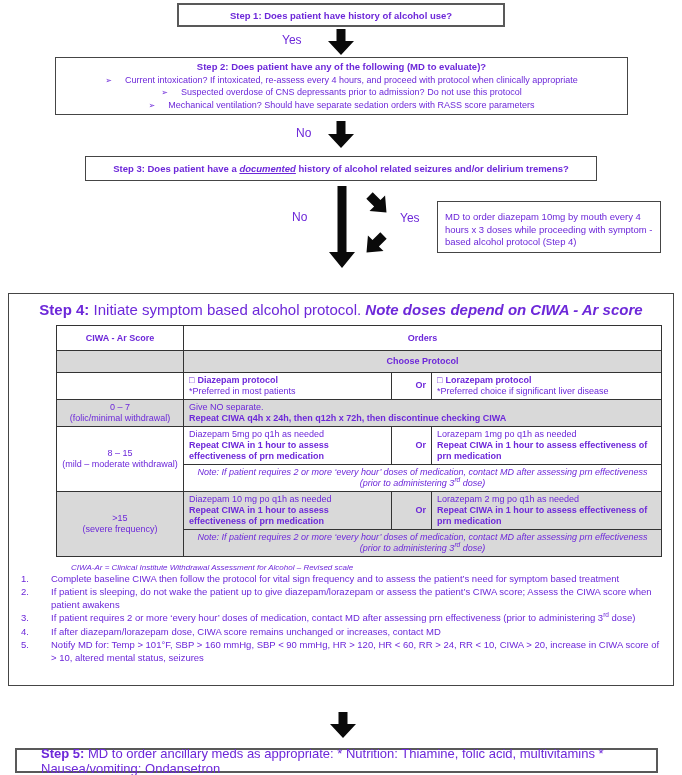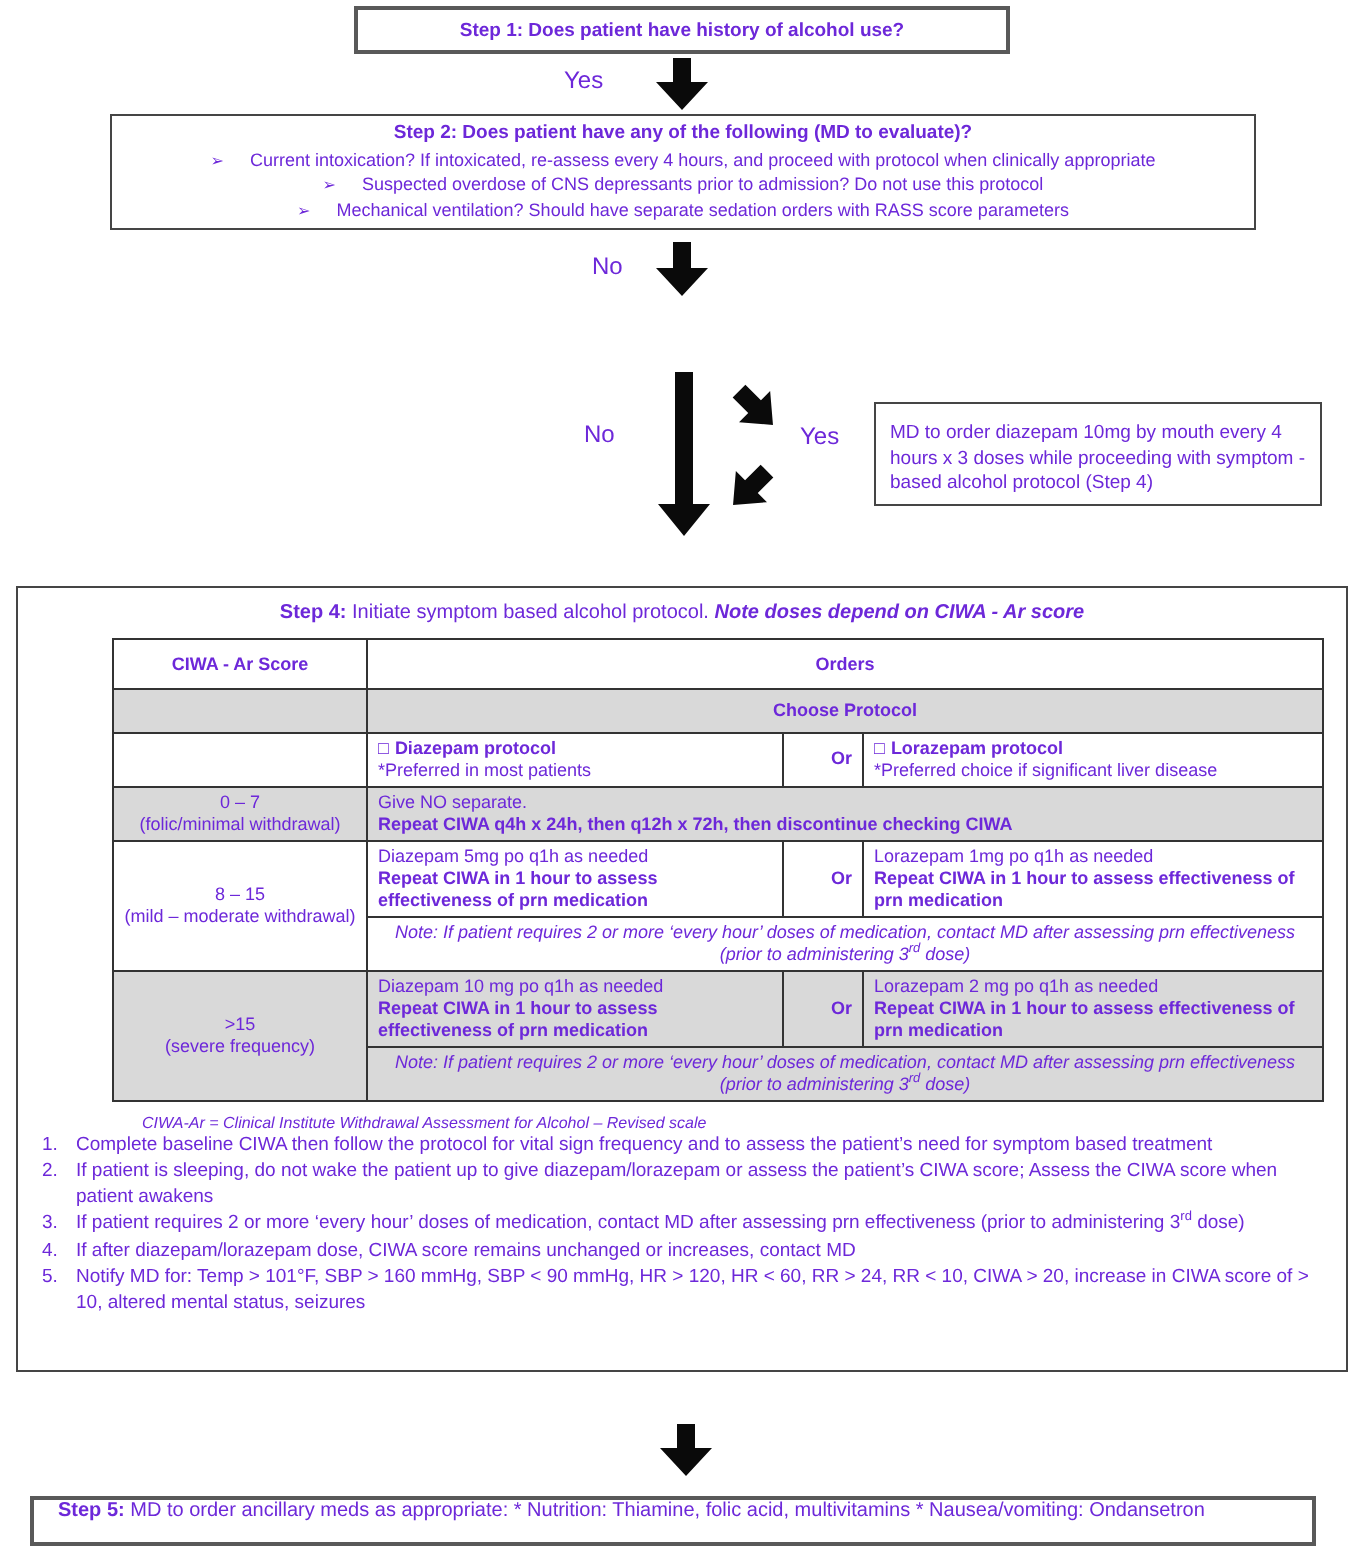--- a/index.html
+++ b/index.html
@@ -19,39 +19,39 @@
   
   .s2title{font-size:9.5px;font-weight:bold;text-align:center;margin-top:3px;}
   .s2line{display:flex;justify-content:center;align-items:baseline;font-size:9px;margin-top:2.5px;}
   .s2glyph{margin-right:13px;font-size:8px;}
 
   
   .emph{font-style:italic;text-decoration:underline;}
 
   
   #step4{border:1.5px solid #454545;background:#fff;}
-  .s4title{text-align:center;font-size:10px;margin-top:7px;}
+  .s4title{text-align:center;font-size:15px;margin-top:7px;}
   .s4note{font-weight:bold;font-style:italic;}
   table.ciwa{border-collapse:collapse;table-layout:fixed;width:605px;margin:7px 0 0 47px;}
   table.ciwa td{border:1px solid #333;padding:2px 5px;font-size:9px;line-height:1.22;vertical-align:middle;}
   .shade{background:#d9d9d9;}
   .tc{text-align:center;}
   .hdr{font-weight:bold;text-align:center;font-size:9.5px;}
   .orcell{text-align:right;font-weight:bold;}
   .notecell{text-align:center;font-style:italic;}
   sup.sp{font-size:6.5px;vertical-align:super;line-height:0;}
   .cb{font-size:9px;margin-right:3px;}
 
   .footnote{font-size:8px;font-style:italic;margin:6px 0 0 62px;}
   .ntitle{font-size:9.5px;font-weight:bold;margin:16px 0 2px 10px;}
   .nitem{display:flex;font-size:9.5px;line-height:1.32;padding:0 8px 0 12px;margin-top:1px;}
   .nnum{width:17px;flex:none;}
-  .ntext{flex:1;}
-
-  #step5{display:flex;align-items:flex-start;font-size:10px;padding-left:12px;}
+  .ntext{flex:1;margin-left:13px;}
+
+  #step5{display:flex;align-items:center;font-size:13px;padding-left:24px;}
 </style>
 </head>
 <body>
 
 <div id="canvas">
 
   <div class="abs box box-heavy ctr bold" style="left:177px;top:3px;width:328px;height:24px;font-size:9.5px;">
     <span>Step 1: Does patient have history of alcohol use?</span>
   </div>
 
@@ -74,20 +74,23 @@
       <span class="s2glyph">➢</span>
       <span>Mechanical ventilation? Should have separate sedation orders with RASS score parameters</span>
     </div>
   </div>
 
   <div class="abs flowlabel" style="left:296px;top:127px;">No</div>
   <svg class="abs arrow" style="left:328px;top:121px;" width="26" height="27">
     <polygon points="8.5,0 17.5,0 17.5,13 26,13 13,27 0,13 8.5,13"></polygon>
   </svg>
 
+  <div class="abs box ctr bold" style="left:85px;top:156px;width:512px;height:25px;font-size:9.5px;">
+    <span><span>Step 3: Does patient have a </span><span class="emph">documented</span><span> history of alcohol related seizures and/or delirium tremens?</span></span>
+  </div>
 
   <div class="abs flowlabel" style="left:292px;top:211px;">No</div>
   <svg class="abs arrow" style="left:329px;top:186px;" width="26" height="82">
     <polygon points="8.5,0 17.5,0 17.5,66 26,66 13,82 0,66 8.5,66"></polygon>
   </svg>
   <svg class="abs arrow" style="left:363px;top:189px;" width="30" height="30">
     <polygon points="10.5,3 19.5,3 19.5,14 26,14 15,27 4,14 10.5,14" transform="rotate(-45 15 15)"></polygon>
   </svg>
   <div class="abs flowlabel" style="left:400px;top:212px;">Yes</div>
   <svg class="abs arrow" style="left:360px;top:229px;" width="30" height="30">

